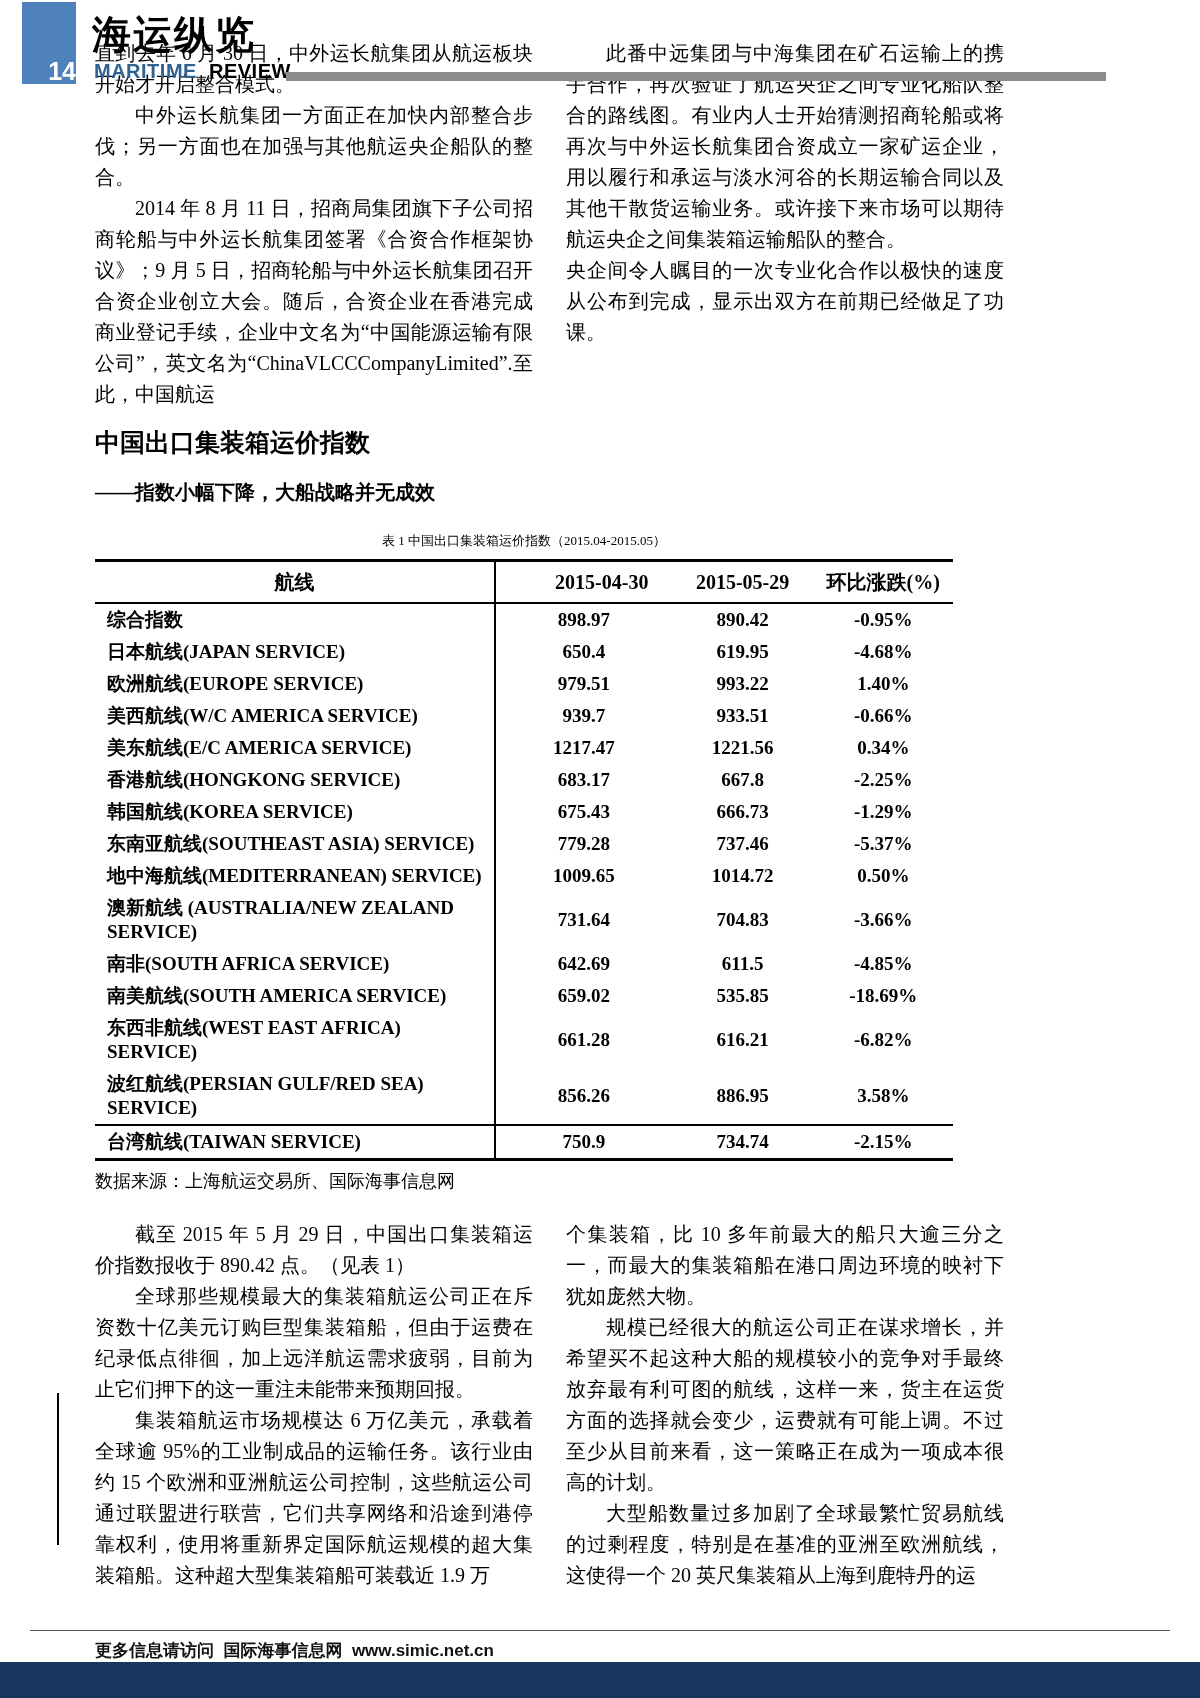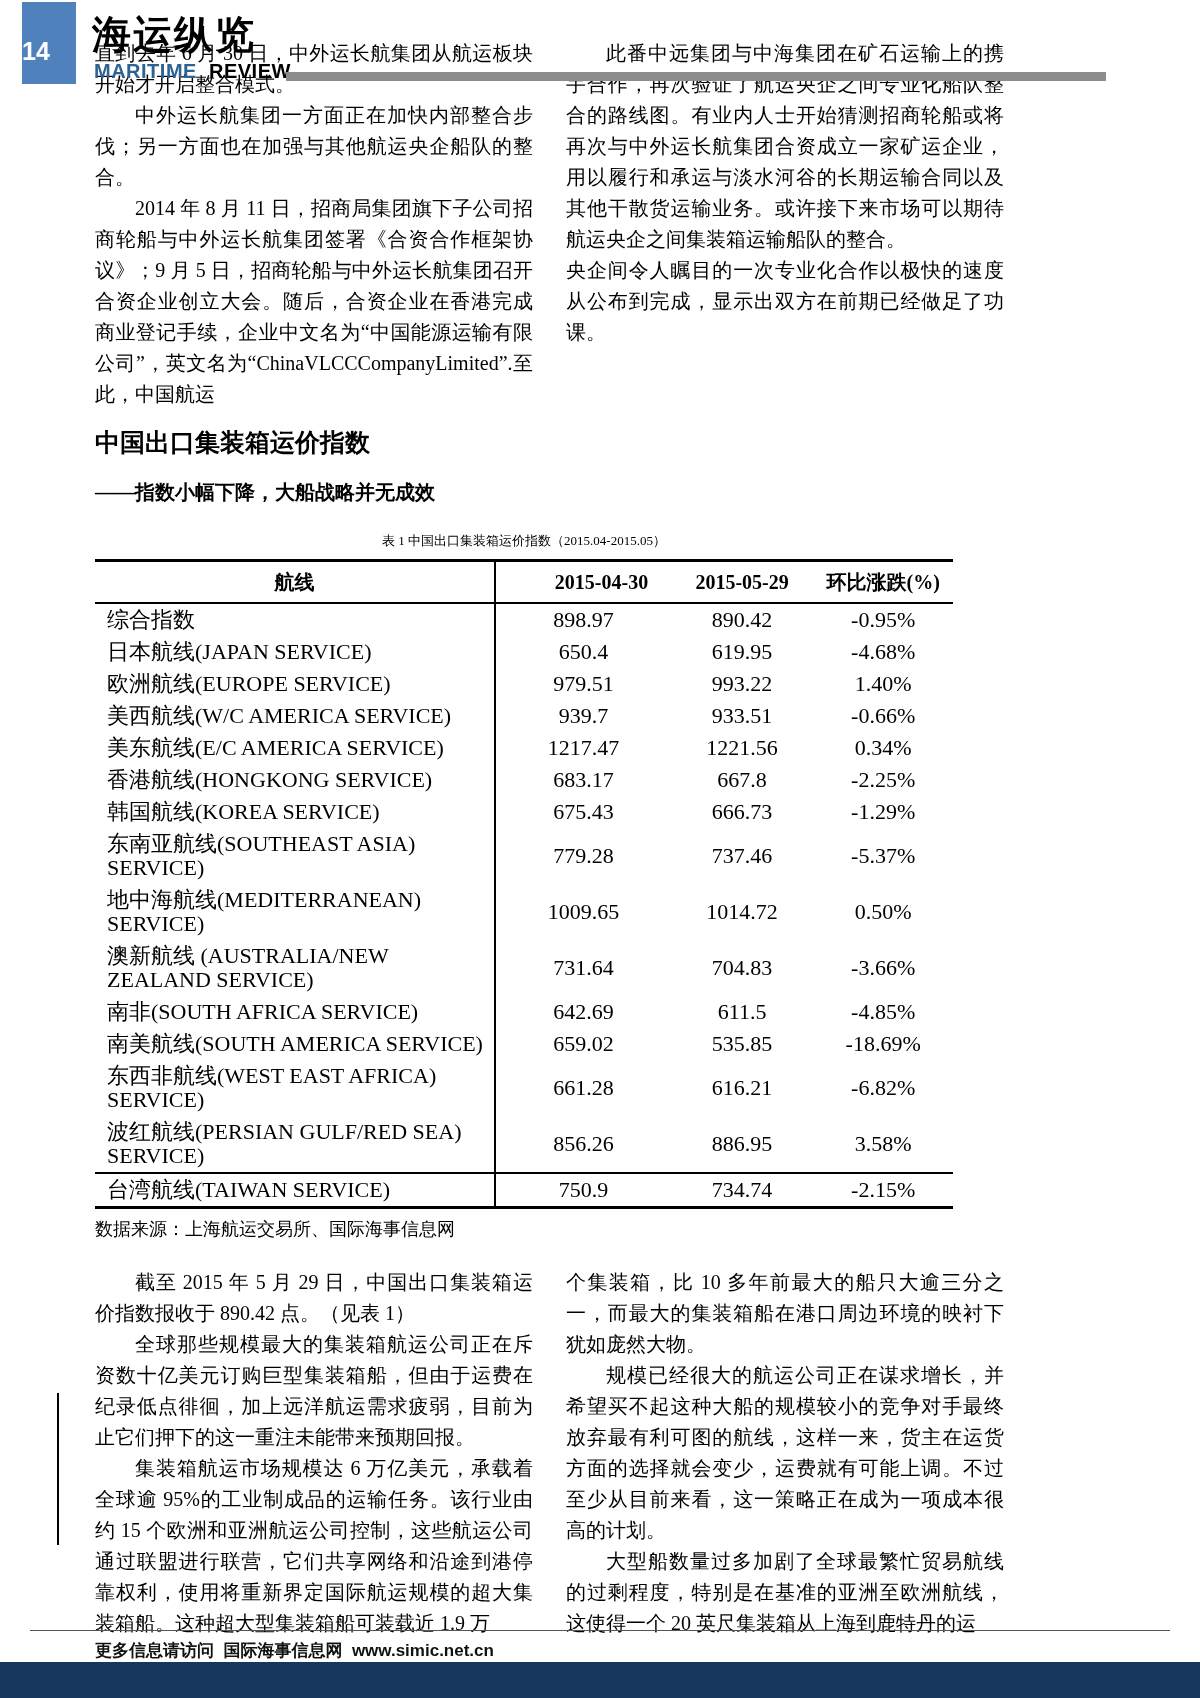--- a/index.html
+++ b/index.html
@@ -1,21 +1,21 @@
 <!DOCTYPE html>
 <html><head>
 <meta charset="utf-8">
 <style>
   html,body{margin:0;padding:0;background:#e8e8e8;}
   .page{position:relative;width:1200px;height:1698px;background:#ffffff;margin:0 auto;
         font-family:"Liberation Serif","DejaVu Serif",serif;color:#000;overflow:hidden;}
 
   
   .pagenum-box{position:absolute;left:22px;top:2px;width:54px;height:82px;background:#4f81bd;
-               display:flex;align-items:flex-end;justify-content:flex-start;padding-bottom:20px;box-sizing:border-box;}
+               display:flex;align-items:flex-end;justify-content:flex-end;padding-bottom:0;box-sizing:border-box;}
   .pagenum-box span{color:#fff;font-family:"Liberation Sans",sans-serif;font-weight:bold;font-size:25px;line-height:1;}
   .masthead-cn{position:absolute;left:92px;top:14px;font-family:"Liberation Sans",sans-serif;
                font-weight:bold;font-size:39px;line-height:1.1;letter-spacing:2px;}
   .masthead-en{position:absolute;left:94px;top:60px;font-family:"Liberation Sans",sans-serif;
                font-weight:bold;font-size:20px;letter-spacing:0.5px;}
   .en-blue{color:#2e6293;}
   .en-black{color:#000;margin-left:6px;}
   .gray-bar{position:absolute;left:286px;top:72px;width:820px;height:9px;background:#8c8c8c;}
 
   
@@ -30,21 +30,21 @@
   
   .section-heading{margin:16px 0 0 0;font-family:"Liberation Sans",sans-serif;font-weight:bold;font-size:25px;line-height:33px;}
   .subtitle{margin:18px 0 0 0;text-align:left;font-family:Liberation Serif, serif;font-weight:bold;font-size:20px;line-height:31px;}
   .table-caption{margin-top:20px;width:858px;text-align:center;font-size:13px;line-height:25px;}
 
   
   table.freight-table{border-collapse:collapse;width:858px;margin-top:6px;
                       border-top:3px solid #000;border-bottom:3px solid #000;}
   .freight-table th{font-weight:bold;font-size:20px;line-height:24px;padding:8px 4px;
                     border-bottom:2px solid #000;text-align:center;}
-  .freight-table td{font-size:22px;line-height:24px;padding:4px 4px;}
+  .freight-table td{font-size:19px;line-height:24px;padding:4px 4px;font-weight:bold;}
   .freight-table th:first-child,.freight-table td:first-child{border-right:2px solid #000;}
   .freight-table th:nth-child(1){width:424px;}
   .freight-table th:nth-child(2){width:146px;padding-left:40px;}
   .freight-table th:nth-child(3){width:146px;}
   .freight-table th:nth-child(4){width:142px;}
   td.route{text-align:left;padding-left:12px;}
   td.num{text-align:center;}
   tr.last-row td{border-top:2px solid #000;}
   .source-note{margin-top:8px;font-size:18px;line-height:24px;}
 

